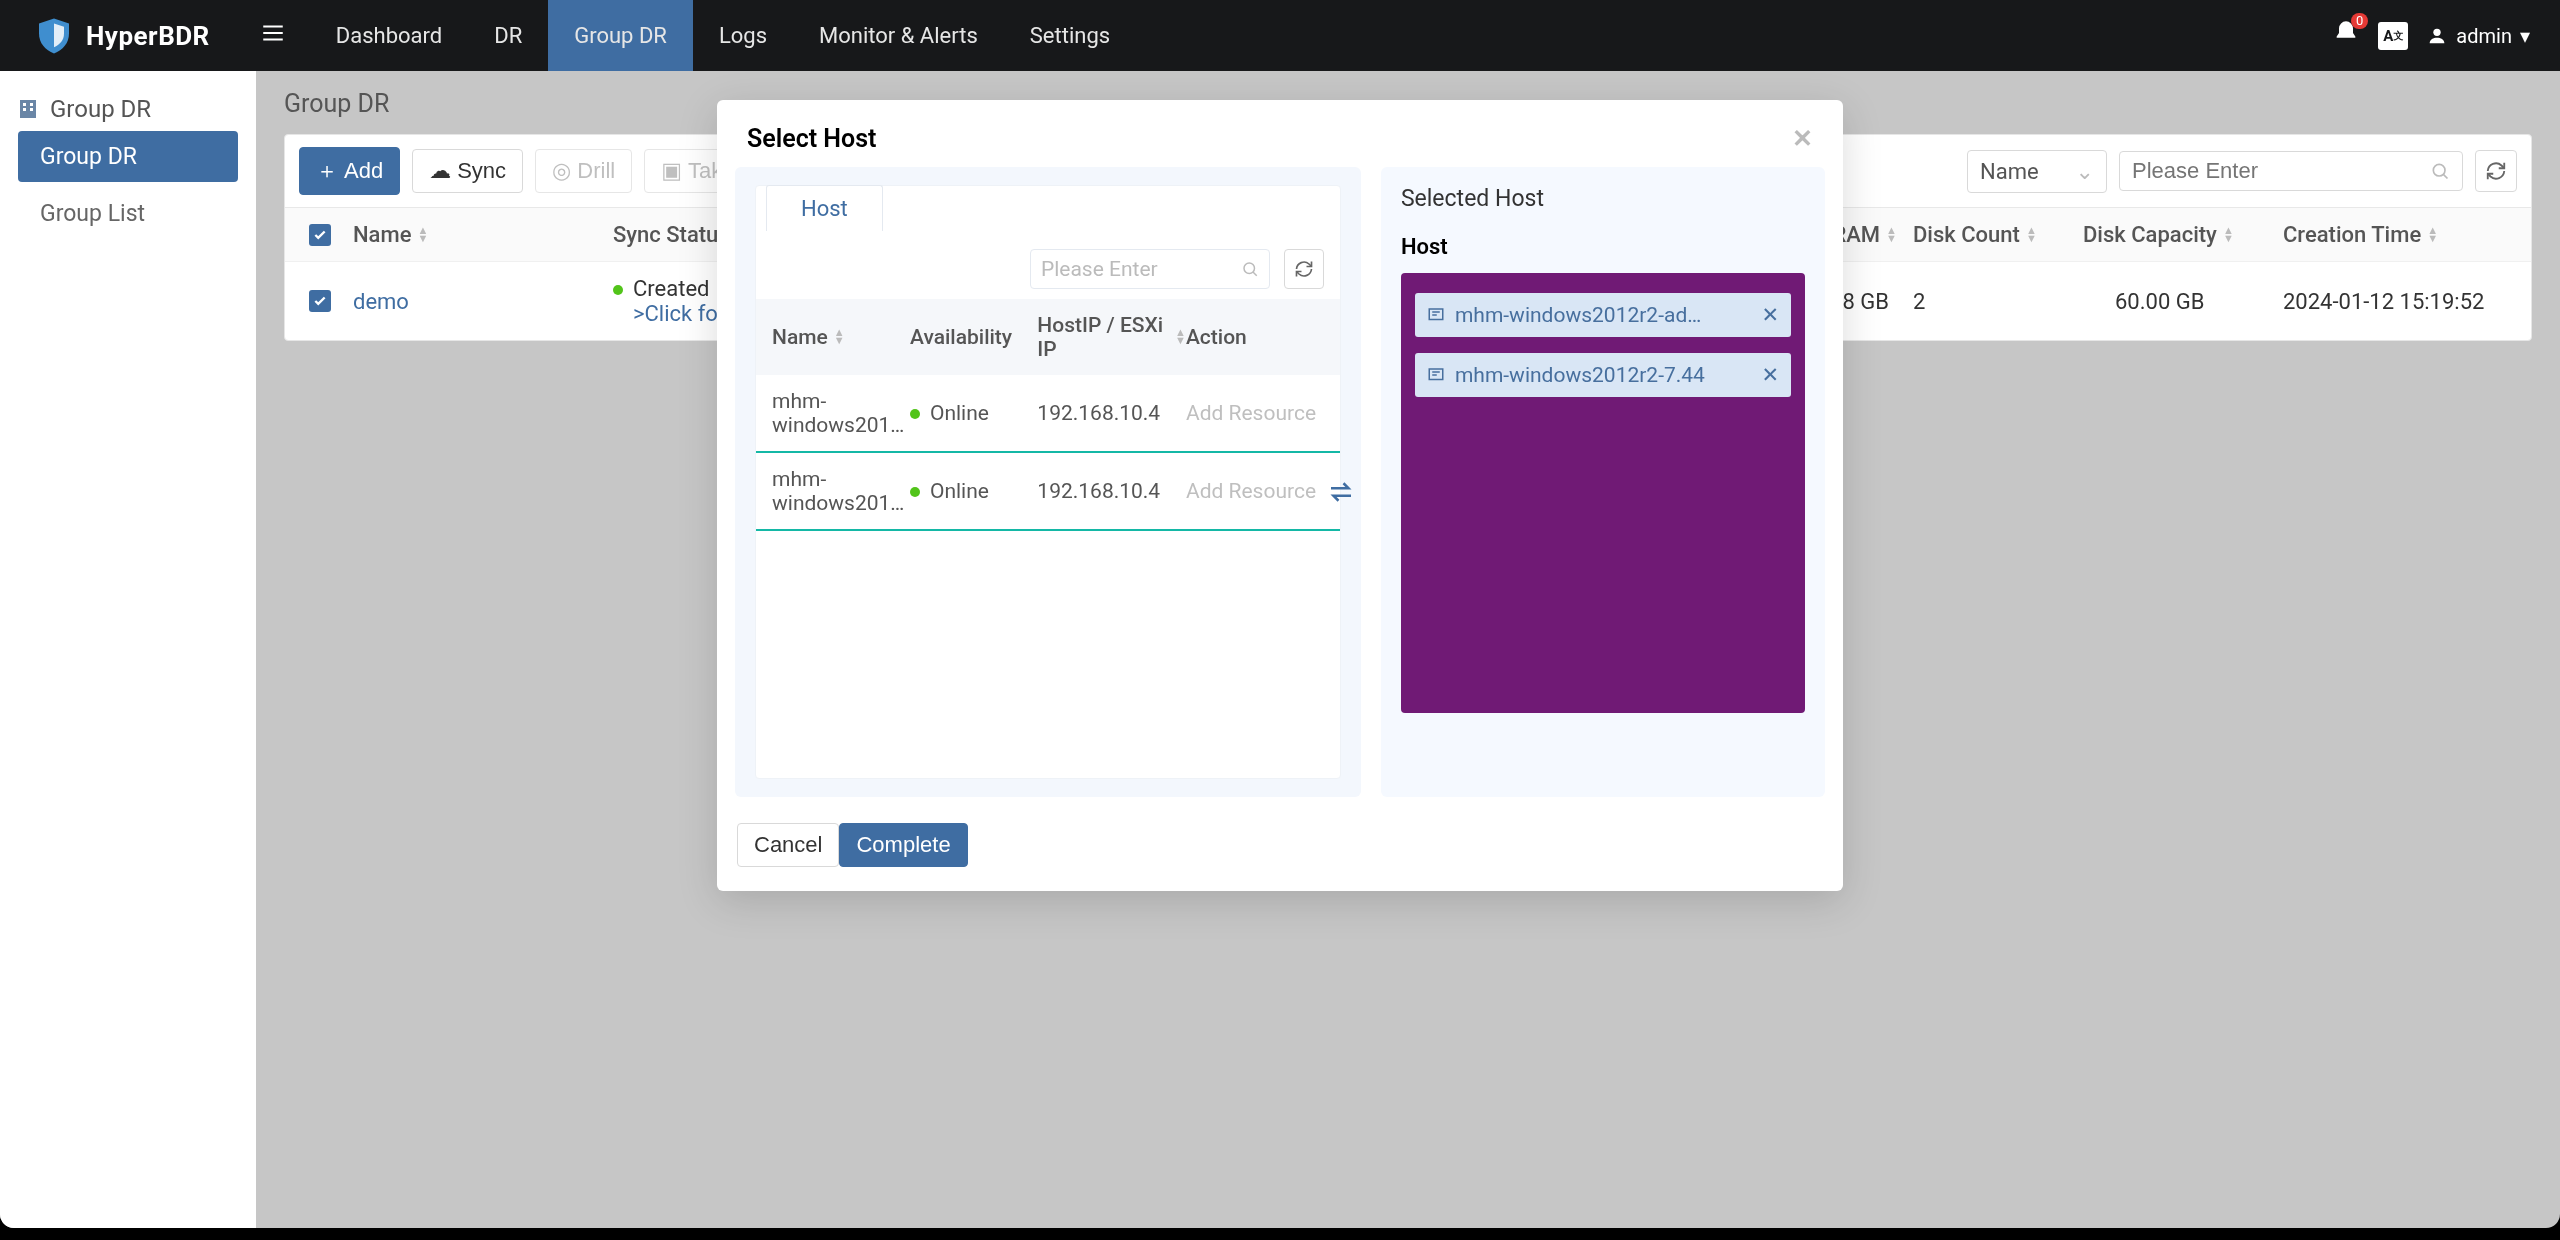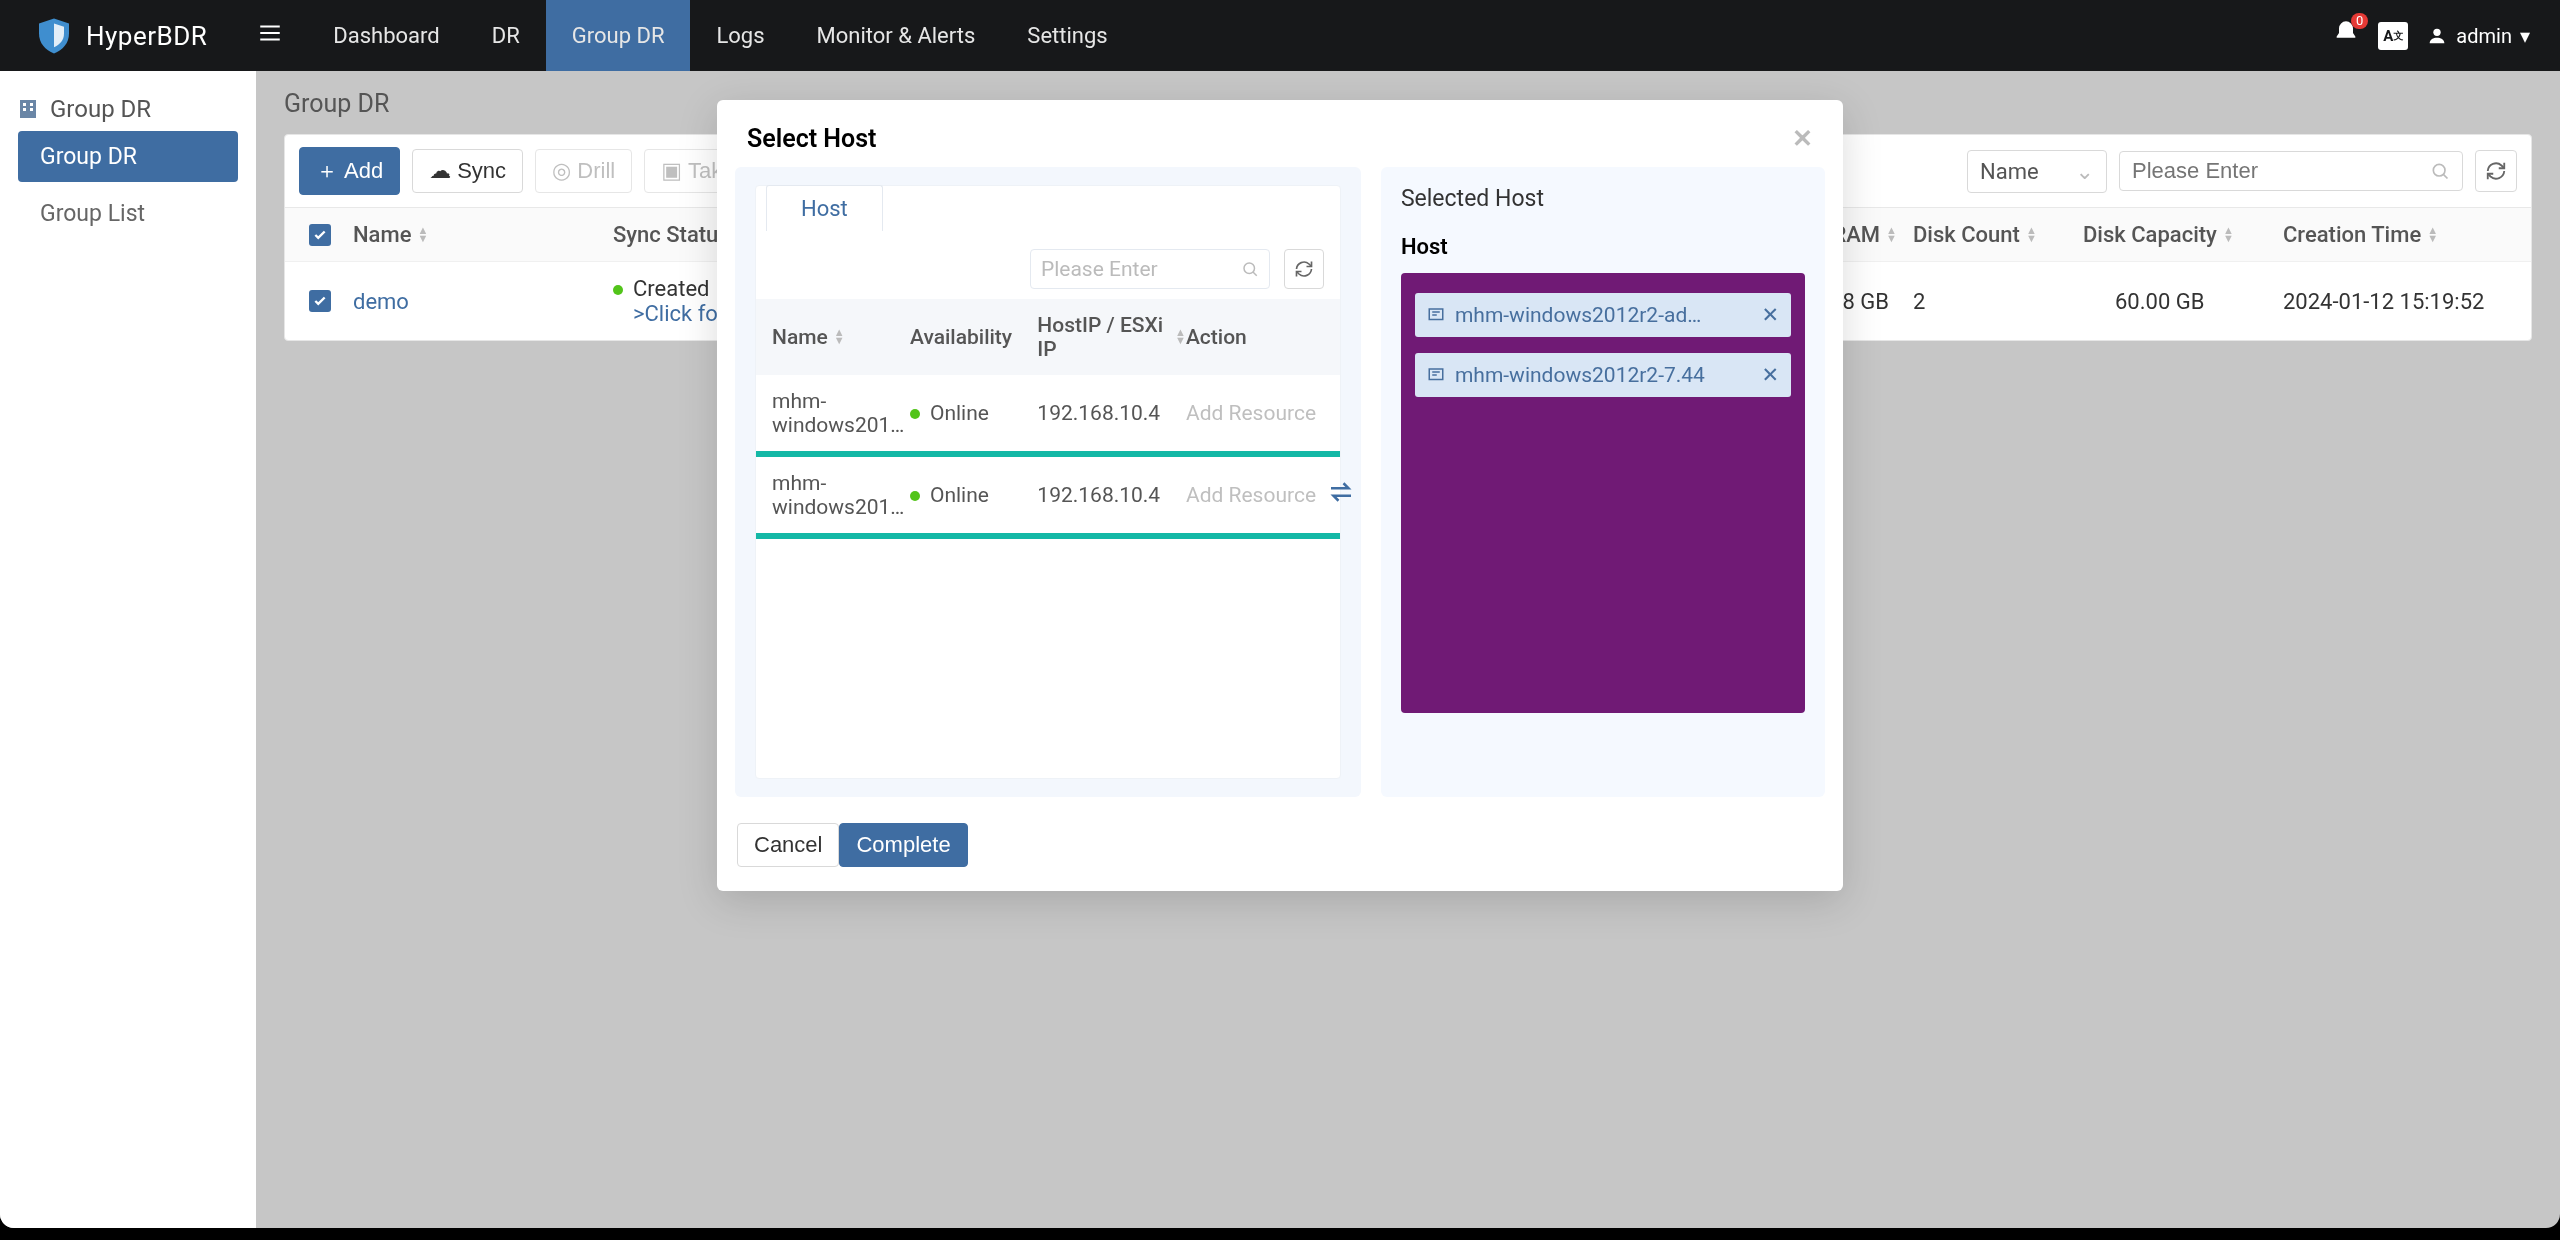--- a/index.html
+++ b/index.html
@@ -2,21 +2,21 @@
 <html><head>
 <meta charset="utf-8">
 <style>
   * { box-sizing: border-box; margin: 0; padding: 0; }
   body { font-family: -apple-system, BlinkMacSystemFont, "Segoe UI", Roboto, "Helvetica Neue", Arial, sans-serif; background: #000; width: 2560px; height: 1240px; overflow: hidden; }
   .viewport { width: 2560px; height: 1228px; background: #c6c6c6; position: relative; border-radius: 0 0 14px 14px; overflow: hidden; }
   
   .topnav { height: 71px; background: #17181a; display: flex; align-items: center; color: #fff; font-size: 22px; }
   .brand { display: flex; align-items: center; gap: 12px; padding: 0 26px 0 34px; }
   .brand svg { width: 40px; height: 40px; }
-  .brand-name { font-weight: 400; font-size: 26px; letter-spacing: .5px; text-align: center; }
+  .brand-name { font-weight: 700; font-size: 26px; letter-spacing: .5px; text-align: center; }
   .hamburger { padding: 0 24px; cursor: pointer; }
   .nav-items { display: flex; align-self: stretch; }
   .nav-item { display: flex; align-items: center; padding: 0 26px; color: #e6e6e6; font-size: 22px; cursor: pointer; }
   .nav-item.active { background: #3f6da2; }
   .topnav-right { margin-left: auto; display: flex; align-items: center; gap: 18px; padding-right: 30px; }
   .bell-wrap { position: relative; }
   .bell-badge { position: absolute; top: -6px; right: -8px; background: #e53935; color: #fff; font-size: 13px; border-radius: 10px; padding: 0 5px; line-height: 16px; }
   .lang-badge { width: 30px; height: 28px; background: #fff; color: #17181a; font-size: 15px; font-weight: 700; display: flex; align-items: center; justify-content: center; border-radius: 3px; }
   .user { display: flex; align-items: center; gap: 8px; font-size: 20px; }
   
@@ -50,21 +50,21 @@
   .modal-head { padding: 24px 30px 14px; font-size: 25px; font-weight: 600; display: flex; justify-content: space-between; }
   .modal-body { padding: 0 18px 10px; display: flex; gap: 20px; align-items: stretch; position: relative; }
   .pane { background: #f5f9ff; border-radius: 6px; padding: 18px 20px; flex: 1; min-height: 630px; }
   .pane.left { flex: 1.45; background: #f3f7fd; display: flex; }
   .inner-card { background: #fff; border: 1px solid #eef2f7; border-radius: 4px; flex: 1; display: flex; flex-direction: column; }
   .tab { display: inline-block; border: 1px solid #e4e9f0; border-bottom: none; border-radius: 3px 3px 0 0; padding: 10px 34px; margin: -1px 0 0 10px; color: #3f6da2; font-size: 22px; background:#fff; }
   .search-row { display: flex; justify-content: flex-end; gap: 14px; padding: 18px 16px 10px; }
   .m-search { border: 1px solid #e4e9f0; border-radius: 4px; padding: 6px 10px; display: flex; align-items: center; font-size: 21px; color: #bbb; width: 240px; justify-content: space-between; }
   .host-table .hrow { display: grid; grid-template-columns: 1.3fr 1.2fr 1.4fr 1.3fr; padding: 14px 16px; font-size: 21px; color: #555; align-items: center; }
   .host-table .hrow.head { background: #f5f7fa; font-weight: 500; }
-  .host-table .hrow.body { border-bottom: 6px solid #14b8a6; }
+  .host-table .hrow.body { border-bottom: 2px solid #14b8a6; }
   .muted { color: #bfbfbf; }
   .swap { position: absolute; left: 55.4%; top: 310px; color: #3f6da2; transform: translateX(-50%); }
   .sel-title { font-size: 23px; color: #333; margin-bottom: 22px; }
   .sel-sub { font-size: 22px; font-weight: 600; margin-bottom: 14px; }
   .sel-list { background: #701a75; border-radius: 4px; padding: 20px 14px; min-height: 440px; }
   .tag { background: #d9e6f5; color: #476f9e; border-radius: 3px; padding: 10px 12px; display: flex; align-items: center; gap: 10px; font-size: 21px; margin-bottom: 16px; justify-content: space-between; }
   .tag .left { display: flex; align-items: center; gap: 10px; overflow: hidden; }
   .modal-foot { display: flex; gap: 0; padding: 16px 20px 24px; }
   .sort-glyph { font-size: 11px; line-height: 8px; color: #bbb; display: inline-flex; flex-direction: column; }
 </style>

